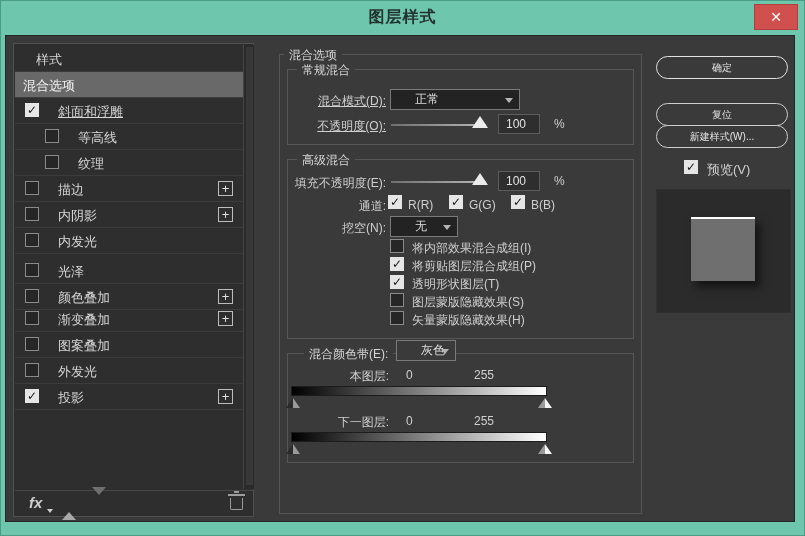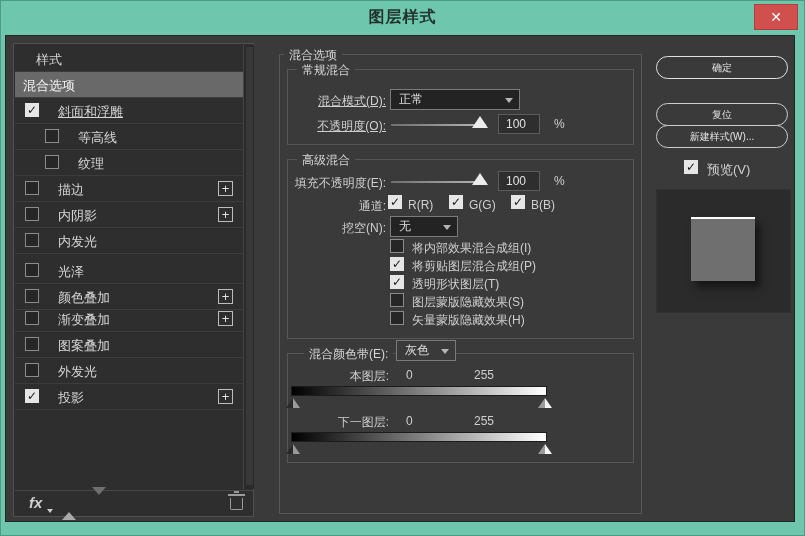--- a/index.html
+++ b/index.html
@@ -47,21 +47,21 @@
   .trash{position:absolute;left:216px;top:6px;width:13px;height:12px;border:1px solid #9c9c9c;
          border-top:none;border-radius:0 0 2px 2px;}
   .trash::before{content:"";position:absolute;left:-3px;top:-4px;width:17px;height:2px;background:#9c9c9c;}
   .trash::after{content:"";position:absolute;left:3px;top:-7px;width:5px;height:2px;background:#9c9c9c;}
 
   
   .groupbox{position:absolute;border:1px solid #565656;}
   .legend{position:absolute;background:#3a3a3a;padding:0 5px;color:#d6d6d6;font-size:12px;white-space:nowrap;}
   .flabel{position:absolute;color:#cfcfcf;font-size:12px;text-align:right;white-space:nowrap;}
   .dropdown{position:absolute;height:21px;background:#232323;border:1px solid #7a7a7a;color:#dedede;
-            font-size:12px;line-height:19px;padding-left:8px;}
+            font-size:12px;line-height:19px;padding-left:24px;}
   .dropdown .chev{position:absolute;right:6px;top:8px;width:0;height:0;border-left:4px solid transparent;
                   border-right:4px solid transparent;border-top:5px solid #b5b5b5;}
   .track{position:absolute;height:2px;background:linear-gradient(to right,#6f6f6f,#b9b9b9);}
   .sthumb{position:absolute;width:0;height:0;border-left:8px solid transparent;
           border-right:8px solid transparent;border-bottom:12px solid #ececec;}
   .valuebox{position:absolute;width:42px;height:20px;background:#2e2e2e;border:1px solid #5c5c5c;
             color:#e2e2e2;font-size:12px;line-height:18px;padding-left:7px;}
   .pct{position:absolute;color:#cfcfcf;font-size:12px;}
   .opt-lbl{position:absolute;color:#cfcfcf;font-size:12px;white-space:nowrap;}
   .gradbar{position:absolute;height:10px;background:linear-gradient(to right,#000,#fff);

